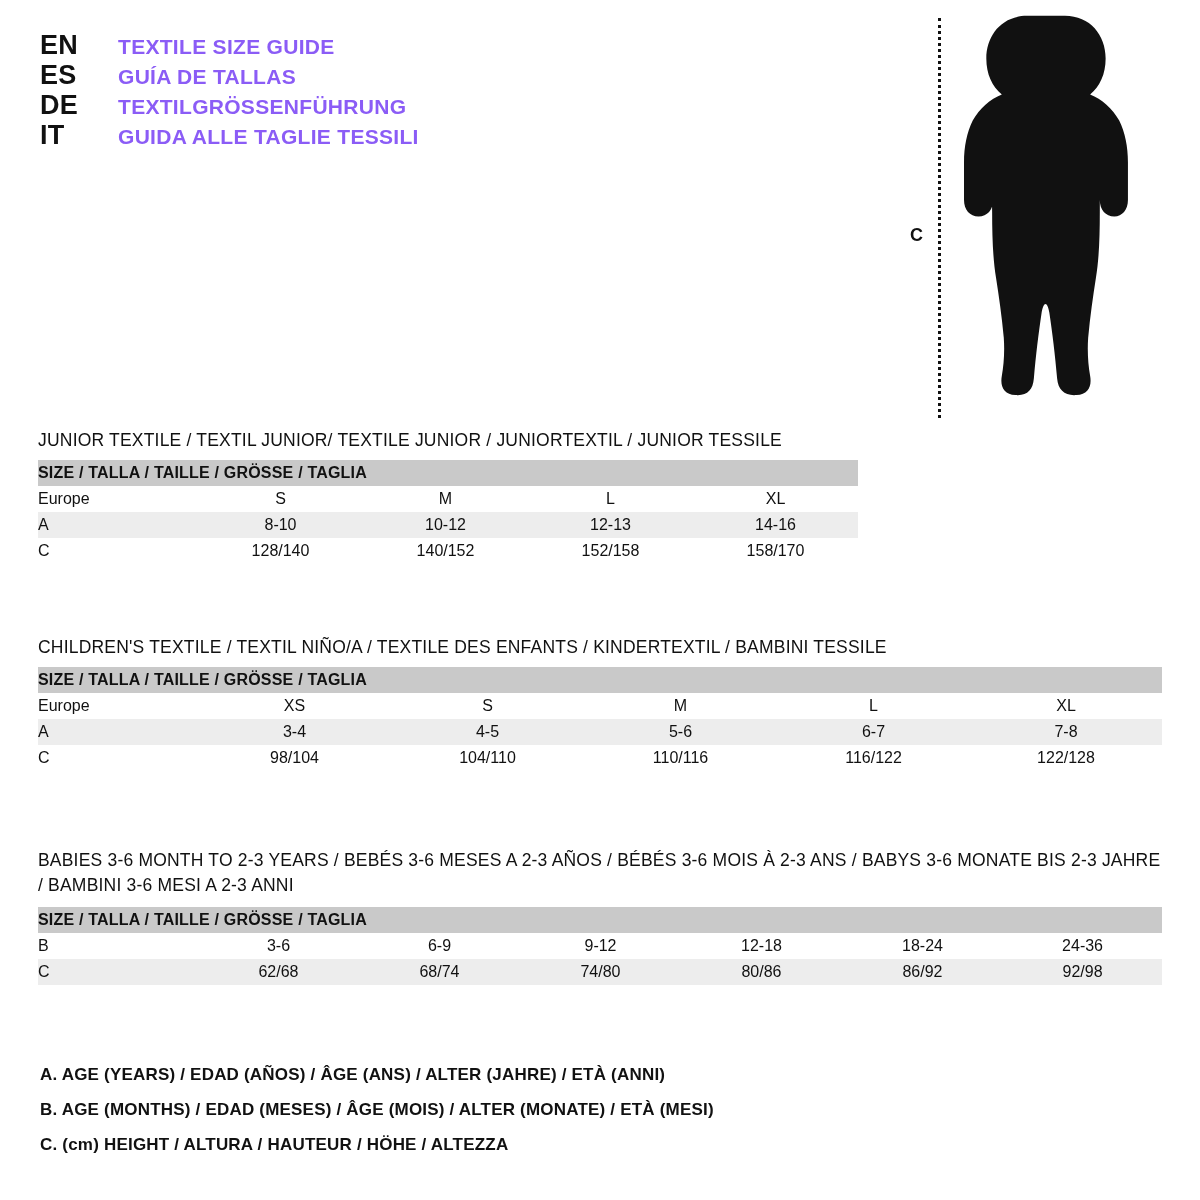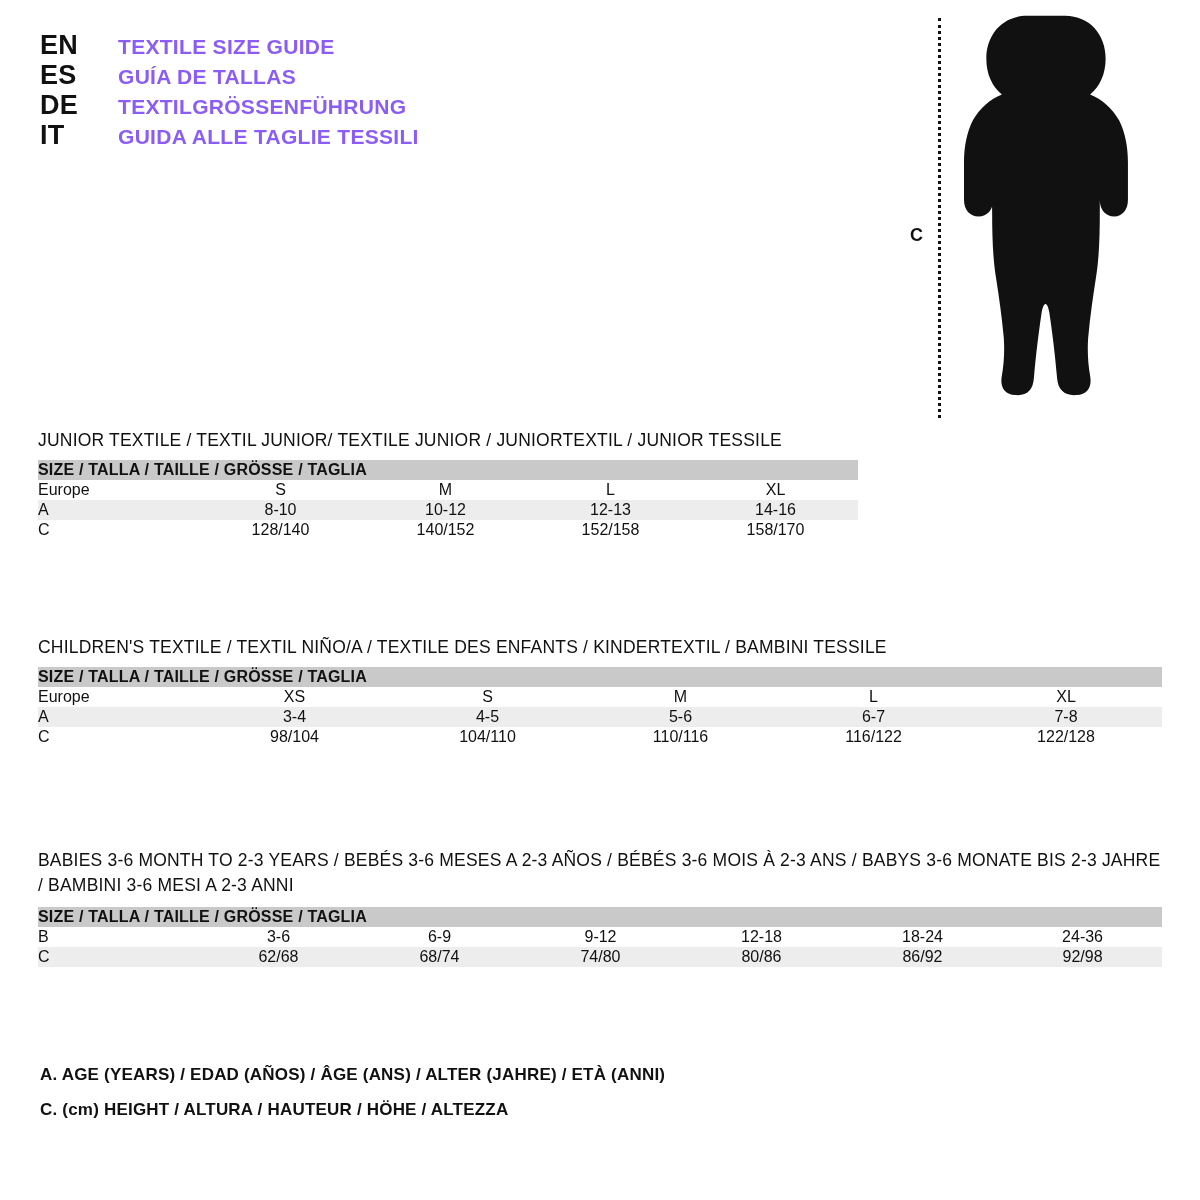--- a/index.html
+++ b/index.html
@@ -95,21 +95,21 @@
     line-height: 1.42;
     white-space: normal;
   }
   table.size-table {
     border-collapse: collapse;
     table-layout: fixed;
   }
   table.size-table td {
     font-size: 16px;
     color: #111;
-    height: 20px;
+    height: 26px;
     padding: 0;
     vertical-align: middle;
   }
   .hdr-row td {
     background: #c9c9c9;
     font-weight: 700;
     font-size: 16px;
     padding-left: 7px;
     letter-spacing: 0.2px;
   }
@@ -298,16 +298,17 @@
           <td class="cell-val">80/86</td>
           <td class="cell-val">86/92</td>
           <td class="cell-val">92/98</td>
         </tr>
       </tbody>
     </table>
   </div>
 
   <div class="footnotes">
     <div class="footnote">A. AGE (YEARS) / EDAD (AÑOS) / ÂGE (ANS) / ALTER (JAHRE) / ETÀ (ANNI)</div>
+    <div class="footnote">B. AGE (MONTHS) / EDAD (MESES) / ÂGE (MOIS) / ALTER (MONATE) / ETÀ (MESI)</div>
     <div class="footnote">C. (cm) HEIGHT / ALTURA / HAUTEUR / HÖHE / ALTEZZA</div>
   </div>
 
 </div>
 
 </body></html>

